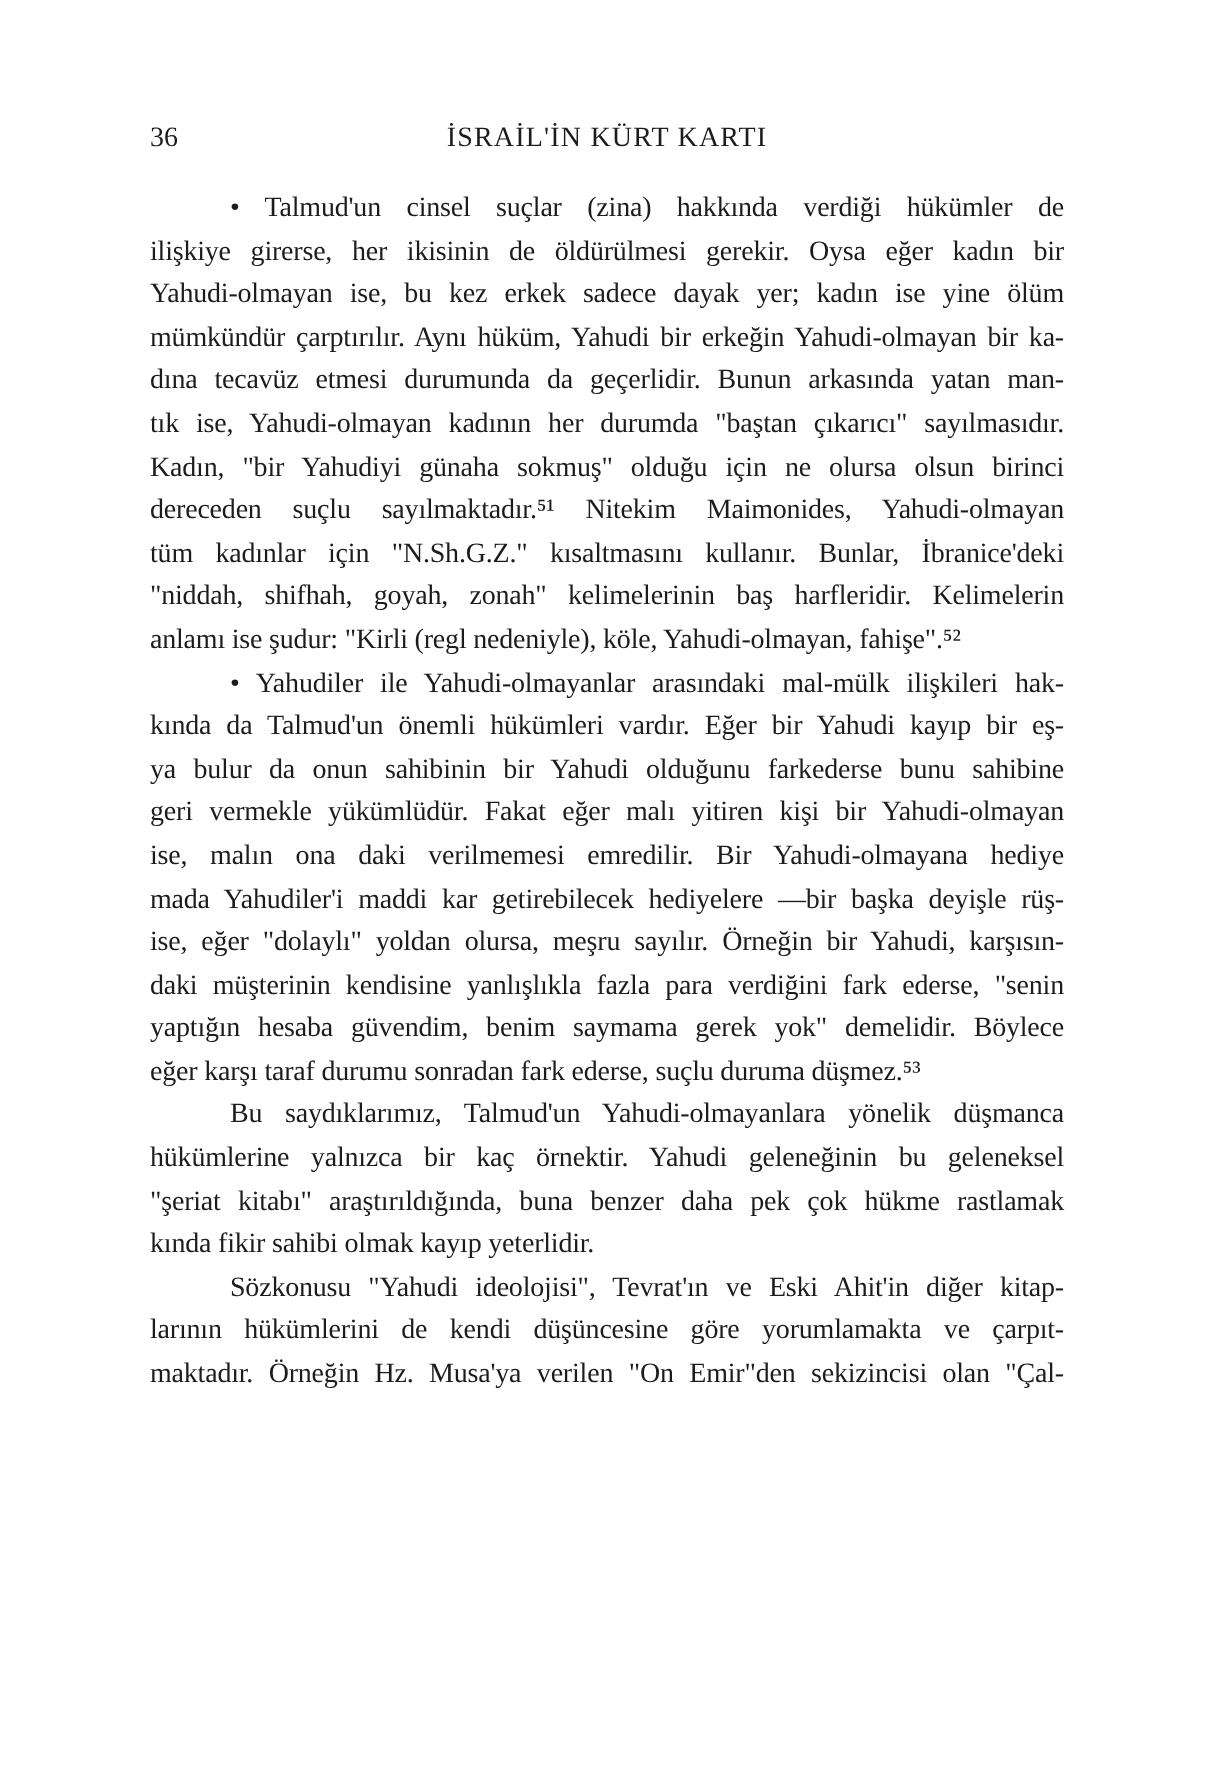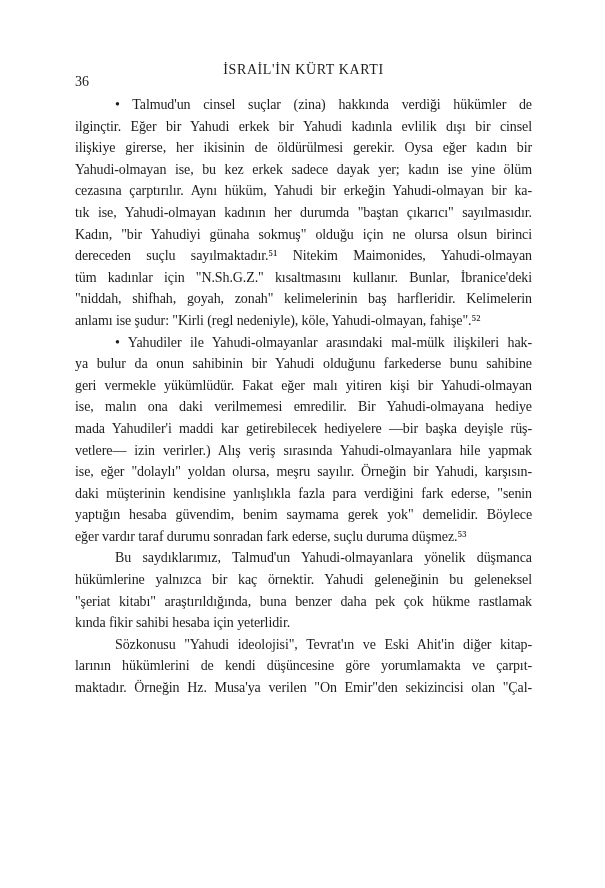--- a/index.html
+++ b/index.html
@@ -24,21 +24,21 @@
   }
   .running-head {
     position: relative;
     height: 19px;
     font-size: 14px;
     line-height: 19px;
   }
   .page-number {
     position: absolute;
     left: 0;
-    top: 12px;
+    top: 0;
   }
   .header-title {
     text-align: center;
     letter-spacing: 0.6px;
   }
   .body-text {
     margin-top: 15px;
     font-size: 14px;
     line-height: 21.6px;
     letter-spacing: -0.1px;
@@ -57,48 +57,48 @@
 
 <div class="page">
   <div class="content">
     <div class="running-head">
       <span class="page-number">36</span>
       <div class="header-title">İSRAİL'İN KÜRT KARTI</div>
     </div>
     <div class="body-text">
         <div class="paragraph">
           <div class="line first">• Talmud'un cinsel suçlar (zina) hakkında verdiği hükümler de</div>
-          <div class="line">ilginçtir. Eğer bir Yahudi erkek bir Yahudi kadınla evlilik dışı bir cinsel</div>
           <div class="line">ilişkiye girerse, her ikisinin de öldürülmesi gerekir. Oysa eğer kadın bir</div>
           <div class="line">Yahudi-olmayan ise, bu kez erkek sadece dayak yer; kadın ise yine ölüm</div>
-          <div class="line">cezasına çarptırılır. Aynı hüküm, Yahudi bir erkeğin Yahudi-olmayan bir ka-</div>
+          <div class="line">mümkündür çarptırılır. Aynı hüküm, Yahudi bir erkeğin Yahudi-olmayan bir ka-</div>
+          <div class="line">dına tecavüz etmesi durumunda da geçerlidir. Bunun arkasında yatan man-</div>
           <div class="line">tık ise, Yahudi-olmayan kadının her durumda "baştan çıkarıcı" sayılmasıdır.</div>
           <div class="line">Kadın, "bir Yahudiyi günaha sokmuş" olduğu için ne olursa olsun birinci</div>
           <div class="line">dereceden suçlu sayılmaktadır.⁵¹ Nitekim Maimonides, Yahudi-olmayan</div>
           <div class="line">tüm kadınlar için "N.Sh.G.Z." kısaltmasını kullanır. Bunlar, İbranice'deki</div>
           <div class="line">"niddah, shifhah, goyah, zonah" kelimelerinin baş harfleridir. Kelimelerin</div>
           <div class="line last">anlamı ise şudur: "Kirli (regl nedeniyle), köle, Yahudi-olmayan, fahişe".⁵²</div>
         </div>
         <div class="paragraph">
           <div class="line first">• Yahudiler ile Yahudi-olmayanlar arasındaki mal-mülk ilişkileri hak-</div>
+          <div class="line">kında da Talmud'un önemli hükümleri vardır. Eğer bir Yahudi kayıp bir eş-</div>
           <div class="line">ya bulur da onun sahibinin bir Yahudi olduğunu farkederse bunu sahibine</div>
           <div class="line">geri vermekle yükümlüdür. Fakat eğer malı yitiren kişi bir Yahudi-olmayan</div>
           <div class="line">ise, malın ona daki verilmemesi emredilir. Bir Yahudi-olmayana hediye</div>
           <div class="line">mada Yahudiler'i maddi kar getirebilecek hediyelere —bir başka deyişle rüş-</div>
-          <div class="line">vetlere— izin verirler.) Alış veriş sırasında Yahudi-olmayanlara hile yapmak</div>
           <div class="line">ise, eğer "dolaylı" yoldan olursa, meşru sayılır. Örneğin bir Yahudi, karşısın-</div>
           <div class="line">daki müşterinin kendisine yanlışlıkla fazla para verdiğini fark ederse, "senin</div>
           <div class="line">yaptığın hesaba güvendim, benim saymama gerek yok" demelidir. Böylece</div>
-          <div class="line last">eğer vardır taraf durumu sonradan fark ederse, suçlu duruma düşmez.⁵³</div>
+          <div class="line last">eğer karşı taraf durumu sonradan fark ederse, suçlu duruma düşmez.⁵³</div>
         </div>
         <div class="paragraph">
           <div class="line first">Bu saydıklarımız, Talmud'un Yahudi-olmayanlara yönelik düşmanca</div>
           <div class="line">hükümlerine yalnızca bir kaç örnektir. Yahudi geleneğinin bu geleneksel</div>
           <div class="line">"şeriat kitabı" araştırıldığında, buna benzer daha pek çok hükme rastlamak</div>
-          <div class="line last">kında fikir sahibi hesaba için yeterlidir.</div>
+          <div class="line last">kında fikir sahibi olmak kayıp yeterlidir.</div>
         </div>
         <div class="paragraph">
           <div class="line first">Sözkonusu "Yahudi ideolojisi", Tevrat'ın ve Eski Ahit'in diğer kitap-</div>
           <div class="line">larının hükümlerini de kendi düşüncesine göre yorumlamakta ve çarpıt-</div>
           <div class="line">maktadır. Örneğin Hz. Musa'ya verilen "On Emir"den sekizincisi olan "Çal-</div>
         </div>
       </div>
   </div>
 </div>
 

